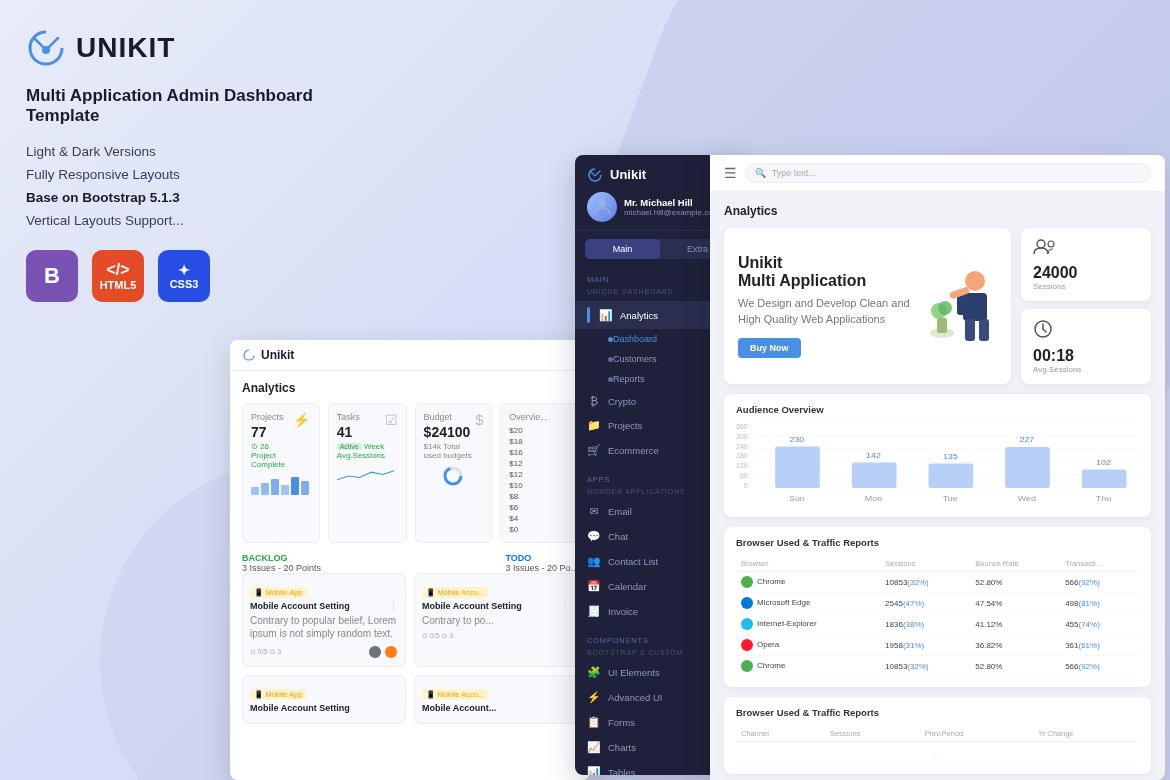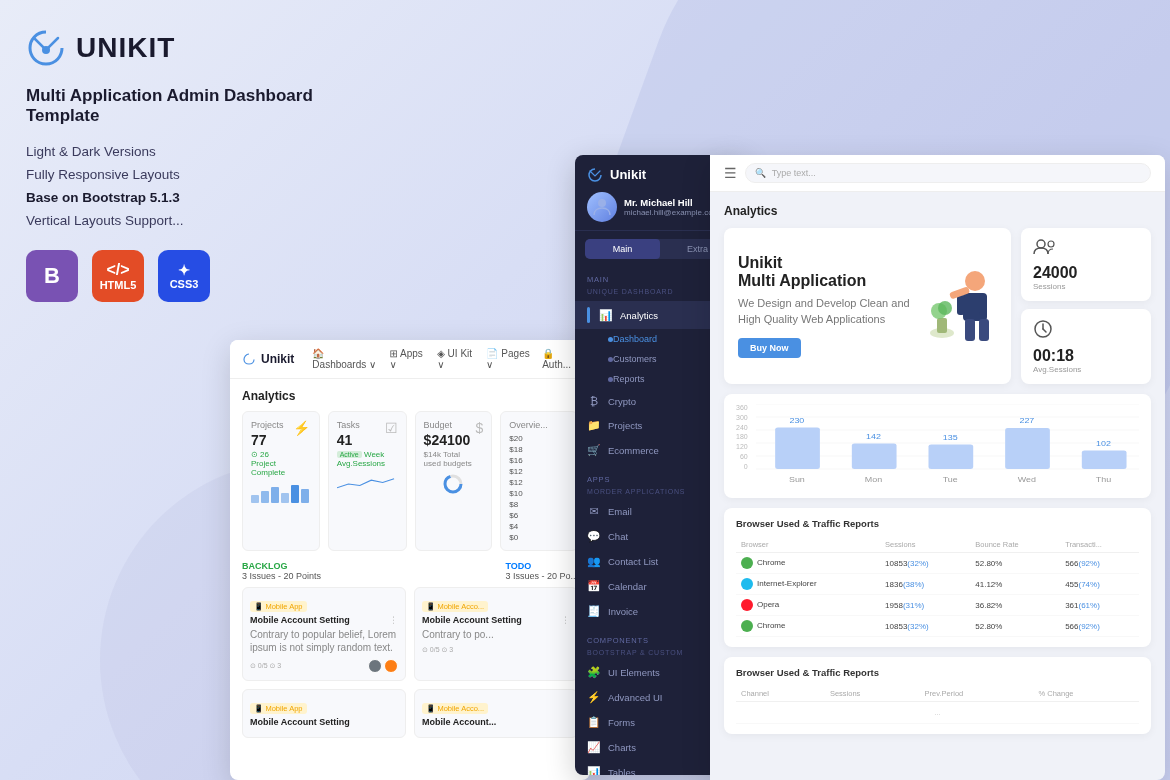--- a/index.html
+++ b/index.html
@@ -205,21 +205,20 @@
     }
 
     .mockup-todo-section {
       margin-bottom: 8px;
     }
     .mockup-todo-header {
       display: flex;
       justify-content: space-between;
       font-size: 9px;
       color: #555;
-      margin-bottom: 6px;
       font-weight: 600;
     }
     .mockup-todo-label-green {
       color: #28a745;
     }
     .mockup-todo-label-blue {
       color: #007bff;
     }
 
     .mockup-todo-row {
@@ -652,27 +651,20 @@
 </div>
 
 <div class="dashboard-mockup">
 
   <div class="mockup-nav">
     <div class="mockup-nav-logo">
       <svg width="14" height="12" viewBox="0 0 14 12" fill="none">
         <path d="M7 1 C4 1 2 4 2 6.5 C2 9 4 11 7 11 C10 11 12 9 12 6.5" stroke="#4a90e2" stroke-width="1.2" fill="none"></path>
       </svg>
       <span>Unikit</span>
-    </div>
-    <div class="mockup-nav-items">
-      <span>🏠 Dashboards ∨</span>
-      <span>⊞ Apps ∨</span>
-      <span>◈ UI Kit ∨</span>
-      <span>📄 Pages ∨</span>
-      <span>🔒 Auth...</span>
     </div>
   </div>
 
   <div class="mockup-content">
     <div class="mockup-title">Analytics</div>
 
     <div class="mockup-cards">
 
       <div class="mockup-card">
         <div style="display:flex;justify-content:space-between;align-items:flex-start">
@@ -1029,20 +1021,21 @@
               <line x1="10" y1="10" x2="13" y2="13" stroke="#555" stroke-width="1.5" stroke-linecap="round"></line>
             </svg>
           </div>
           <div class="stat-card-value">00:18</div>
           <div class="stat-card-label">Avg.Sessions</div>
         </div>
       </div>
     </div>
 
     <div class="audience-section">
+      <div class="audience-title">Audience Overview</div>
       <div style="display:flex;gap:8px">
 
         <div style="display:flex;flex-direction:column;justify-content:space-between;font-size:7px;color:#bbb;text-align:right;height:80px;padding-bottom:14px">
           <span>360</span>
           <span>300</span>
           <span>240</span>
           <span>180</span>
           <span>120</span>
           <span>60</span>
           <span>0</span>
@@ -1095,20 +1088,28 @@
           </tr>
         </thead>
         <tbody>
           <tr>
             <td>
               <span class="browser-icon browser-chrome"></span>Chrome
             </td>
             <td>10853<span class="percent-blue">(32%)</span></td>
             <td>52.80%</td>
             <td>566<span class="percent-blue">(92%)</span></td>
+          </tr>
+          <tr>
+            <td>
+              <span class="browser-icon browser-edge"></span>Microsoft Edge
+            </td>
+            <td>2545<span class="percent-blue">(47%)</span></td>
+            <td>47.54%</td>
+            <td>498<span class="percent-blue">(81%)</span></td>
           </tr>
           <tr>
             <td>
               <span class="browser-icon browser-ie"></span>Internet-Explorer
             </td>
             <td>1836<span class="percent-blue">(38%)</span></td>
             <td>41.12%</td>
             <td>455<span class="percent-blue">(74%)</span></td>
           </tr>
           <tr>

